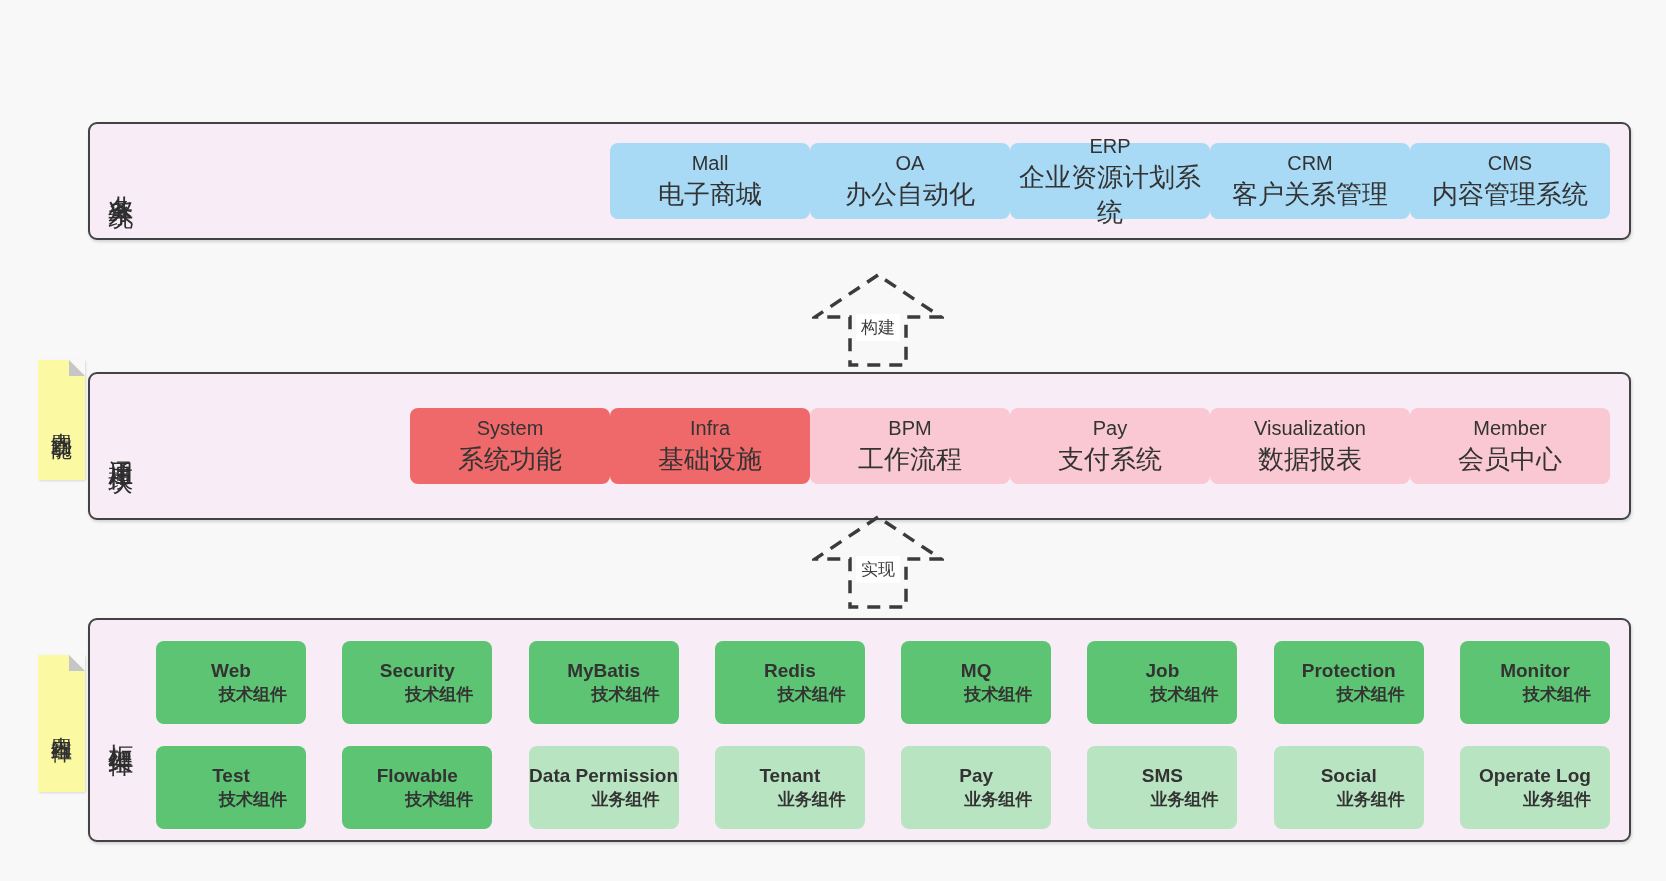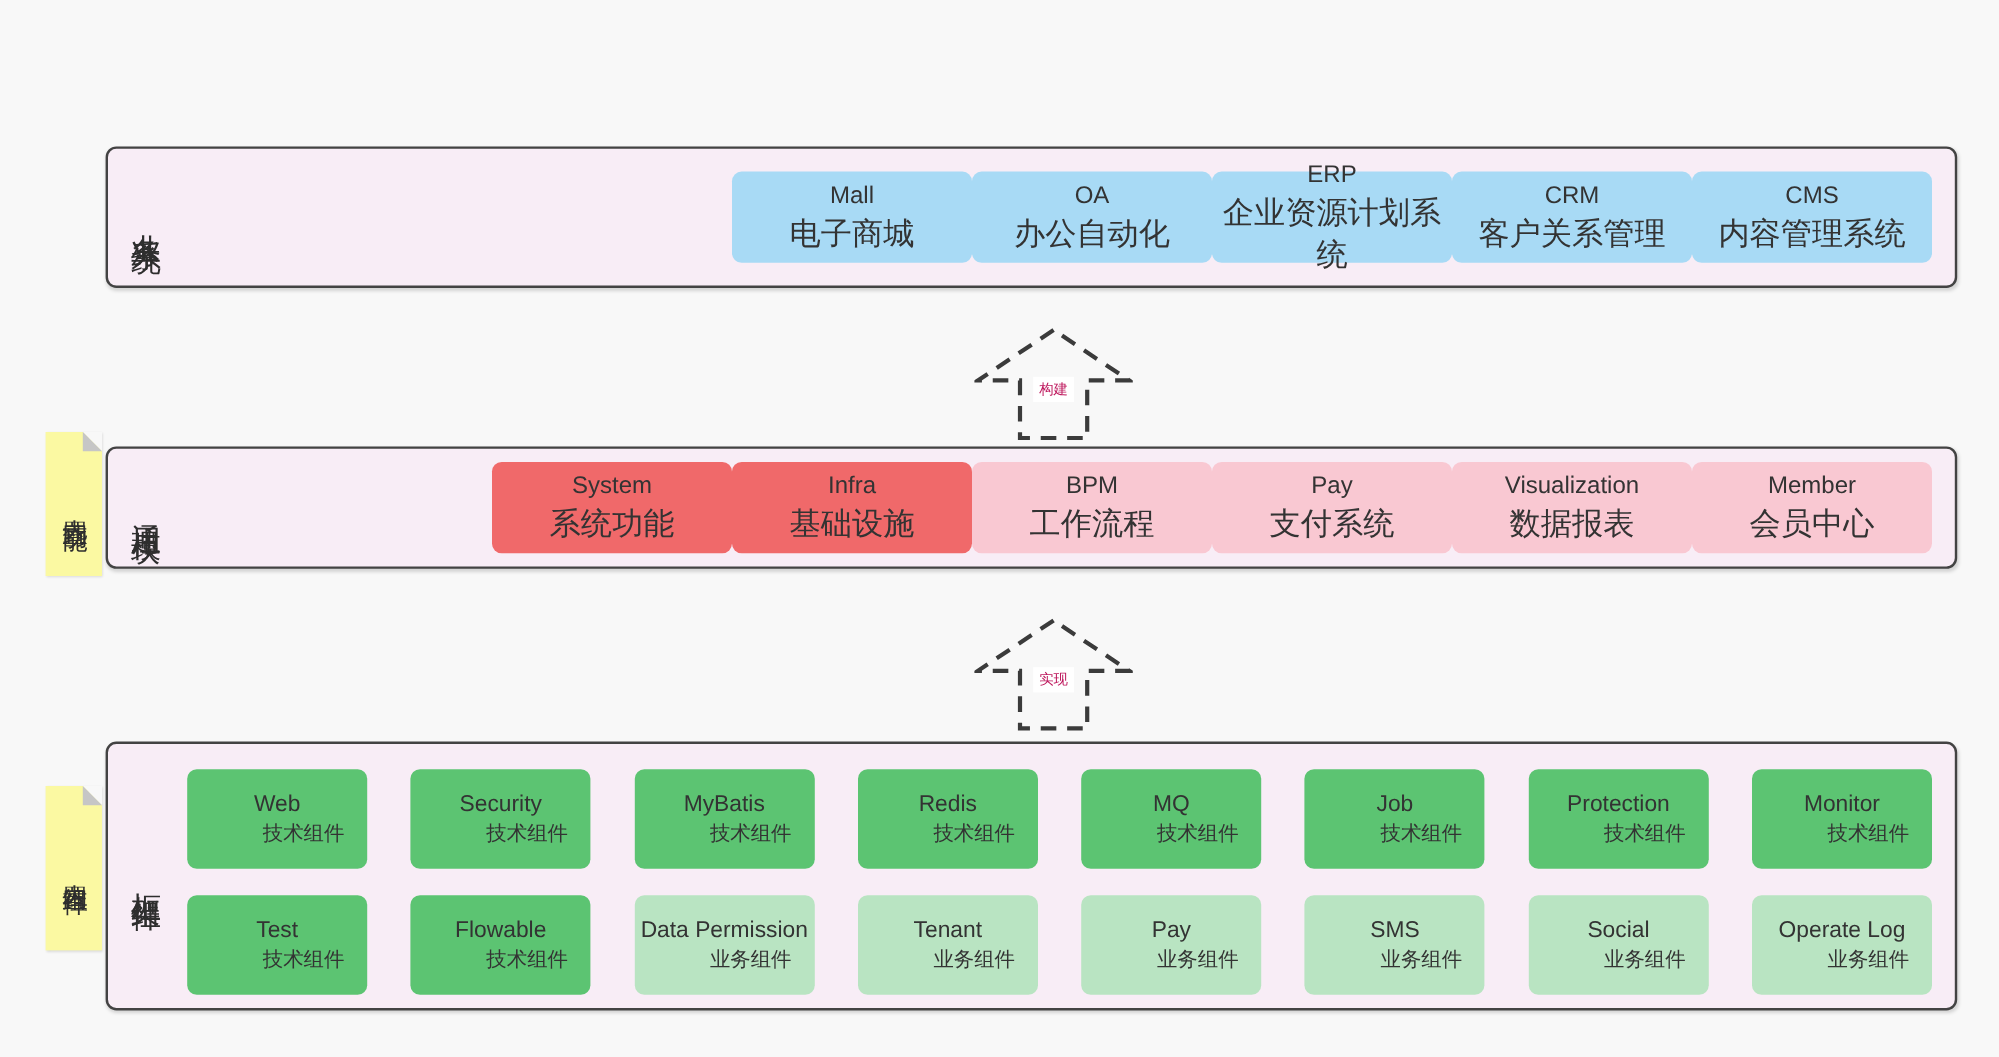--- a/index.html
+++ b/index.html
@@ -3,29 +3,29 @@
 <meta charset="utf-8">
 <style>
   html,body{margin:0;padding:0;background:#f8f8f8;font-family:"Liberation Sans",sans-serif;color:#333;}
   .canvas{position:relative;width:1666px;height:881px;background:#f8f8f8;overflow:hidden;}
 
   
   .layer{position:absolute;left:88px;width:1543px;box-sizing:border-box;background:#f8edf6;
          border:2px solid #434343;border-radius:9px;box-shadow:1px 2px 3px rgba(0,0,0,.15);
          display:flex;align-items:stretch;}
   #layer-business{top:122px;height:118px;}
-  #layer-modules{top:372px;height:102px;}
+  #layer-modules{top:372px;height:148px;}
   #layer-framework{top:618px;height:224px;}
 
   .label-cell{flex:0 0 62px;display:flex;align-items:center;justify-content:center;}
   .vtext{writing-mode:vertical-lr;text-orientation:upright;font-size:25px;line-height:1.05;
          letter-spacing:3px;color:#2e2e2e;white-space:nowrap;}
 
   .boxes{flex:1;display:flex;align-items:center;justify-content:flex-end;padding:0 19px 0 4px;}
-  .boxes-col{flex:1;display:flex;flex-direction:column;justify-content:center;gap:22px;padding:10px 19px 0 4px;}
+  .boxes-col{flex:1;display:flex;flex-direction:column;justify-content:center;gap:22px;padding:10px 19px 0 4px;font-weight:bold;}
   .row{display:flex;justify-content:space-between;}
 
   .box{box-sizing:border-box;border-radius:8px;display:flex;flex-direction:column;
        align-items:center;justify-content:center;text-align:center;}
   .box .name{line-height:1.4;}
   .box .sub{line-height:1.35;}
   .box.big{width:200px;height:76px;font-size:20px;}
   .box.big .sub{font-size:26px;}
   .box.small{width:150px;height:83px;font-size:19px;}
   .box.small .name{line-height:1.3;}
@@ -48,21 +48,21 @@
             border-top:16px solid #f8f8f8;border-left:16px solid transparent;}
   .fold-gray{position:absolute;top:0;right:0;width:0;height:0;
              border-left:16px solid #c6c6c6;border-top:16px solid transparent;}
 
   
   .arrow{position:absolute;width:132px;height:96px;z-index:2;}
   #arrow-build{left:812px;top:272px;}
   #arrow-implement{left:812px;top:514px;}
   .arrow svg{position:absolute;left:0;top:0;}
   .arrow-label{position:absolute;left:50%;top:44%;transform:translateX(-50%);
-               background:#fff;font-size:12px;padding:2px 5px;color:#be185d;white-space:nowrap;}
+               background:#fff;font-size:17px;padding:2px 5px;color:#404040;white-space:nowrap;}
 </style>
 </head>
 <body>
 
 <div class="canvas">
 
   <section class="layer" id="layer-business">
     <div class="label-cell">
       <span class="vtext">业务系统</span>
     </div>

